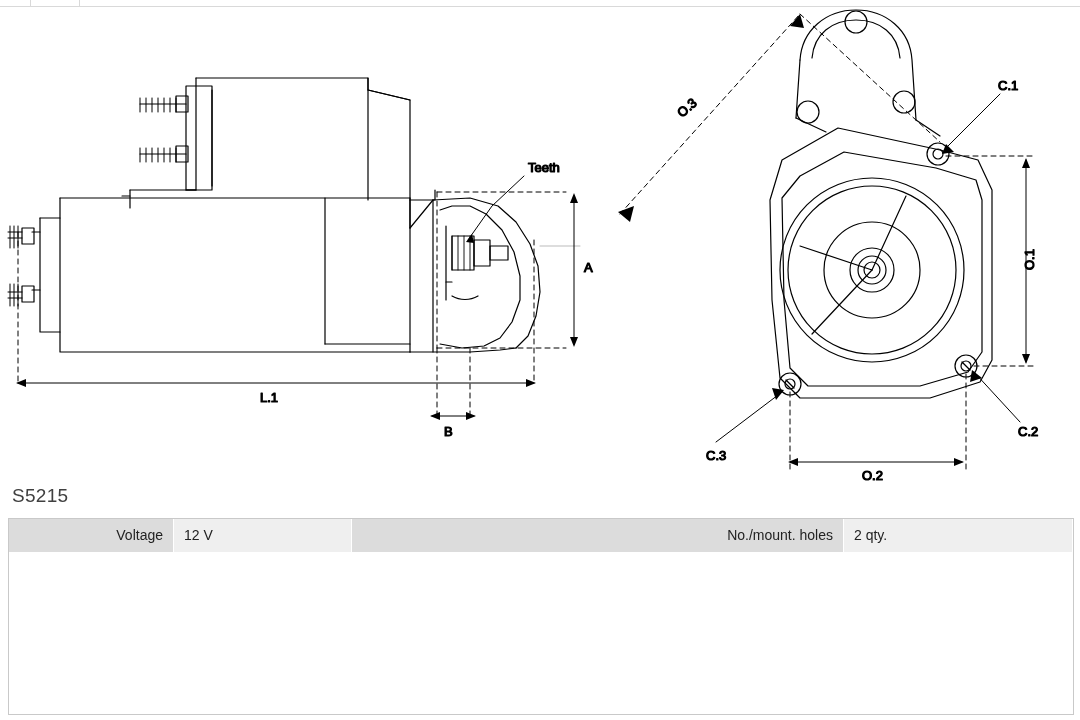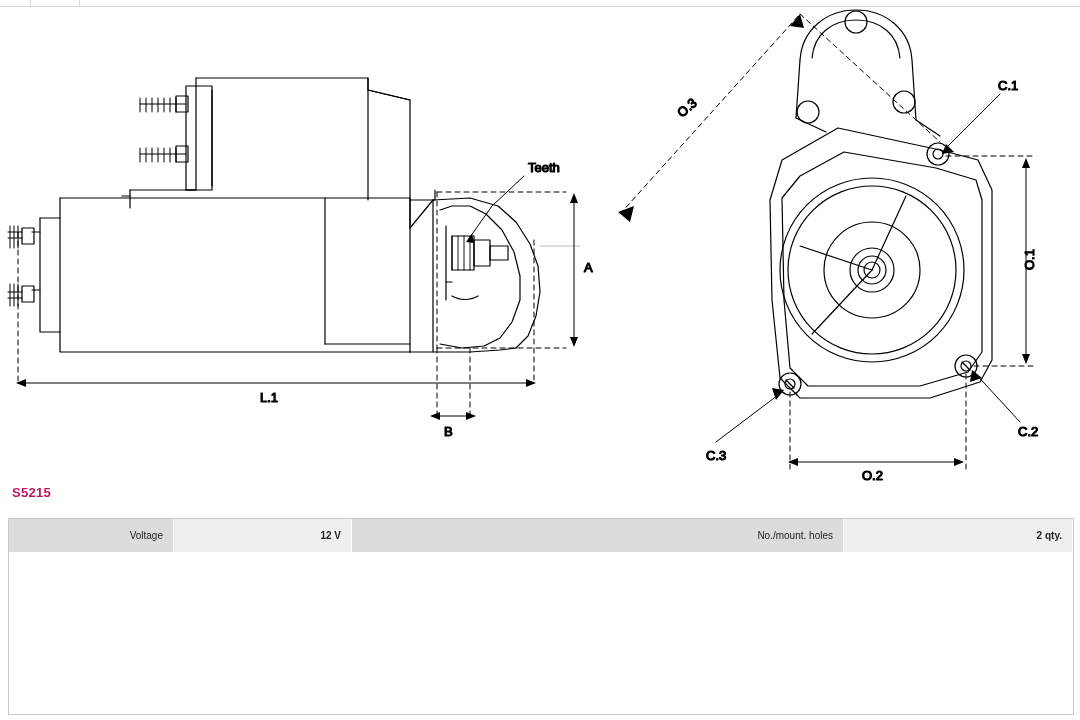--- a/index.html
+++ b/index.html
@@ -24,52 +24,51 @@
     position: absolute;
     left: 0;
     top: 0;
     width: 1080px;
     height: 488px;
   }
   .part-number {
     position: absolute;
     left: 12px;
     top: 485px;
-    font-size: 13px;
-    font-weight: bold;
-    color: #be185d;
+    font-size: 19px;
+    font-weight: normal;
+    color: #404040;
     letter-spacing: 0.3px;
   }
   .spec-table {
     position: absolute;
     left: 8px;
     top: 518px;
     width: 1064px;
     border-collapse: collapse;
     table-layout: fixed;
   }
   .spec-table td {
     height: 32.5px;
     padding: 0 10px;
-    font-size: 10px;
+    font-size: 14px;
     border: 1px solid #ffffff;
     background: #e0e0e0;
     color: #222222;
     vertical-align: middle;
     white-space: nowrap;
     overflow: hidden;
   }
   .spec-table td.label {
     text-align: right;
     background: #dcdcdc;
   }
   .spec-table td.value {
-    text-align: right;
+    text-align: left;
     background: #efefef;
-    font-weight: bold;
   }
   .col-l1 { width: 165px; }
   .col-v1 { width: 178px; }
   .col-l2 { width: 492px; }
   .col-v2 { width: 229px; }
 
   
   .table-frame {
     position: absolute;
     left: 8px;

